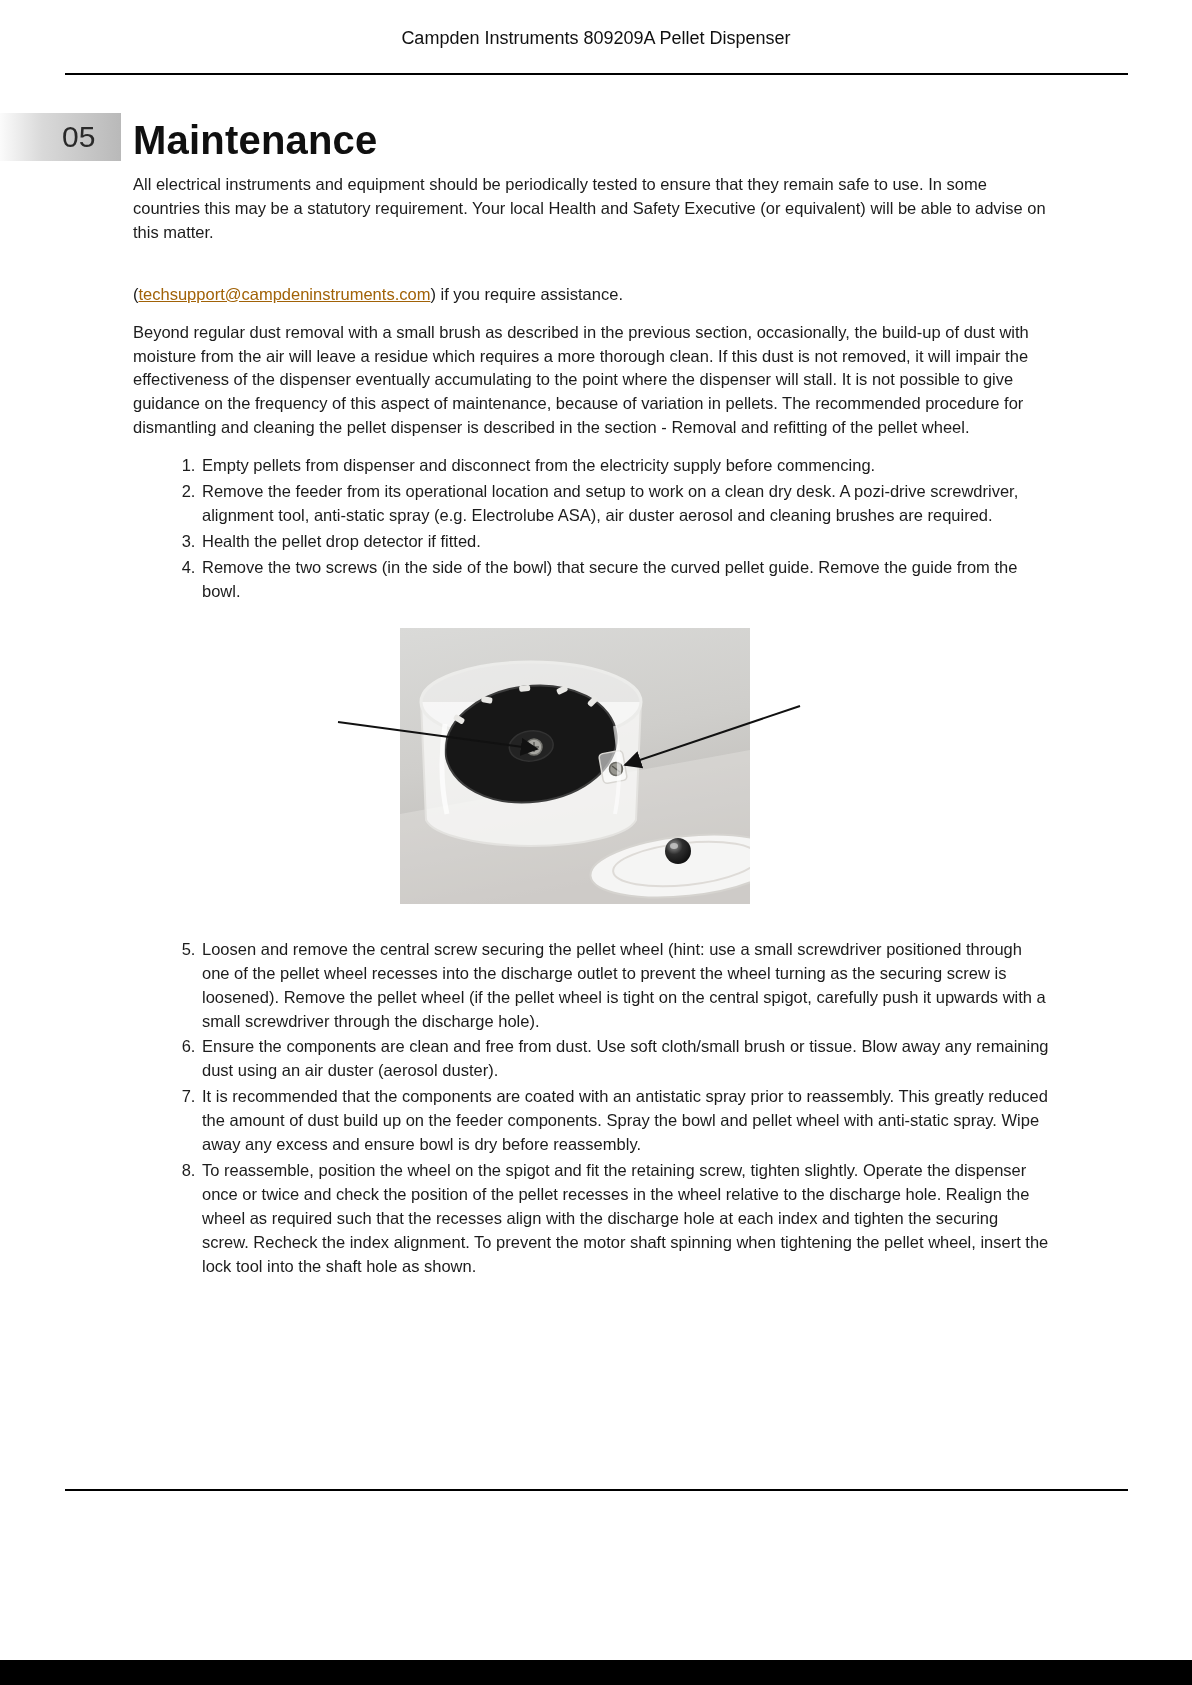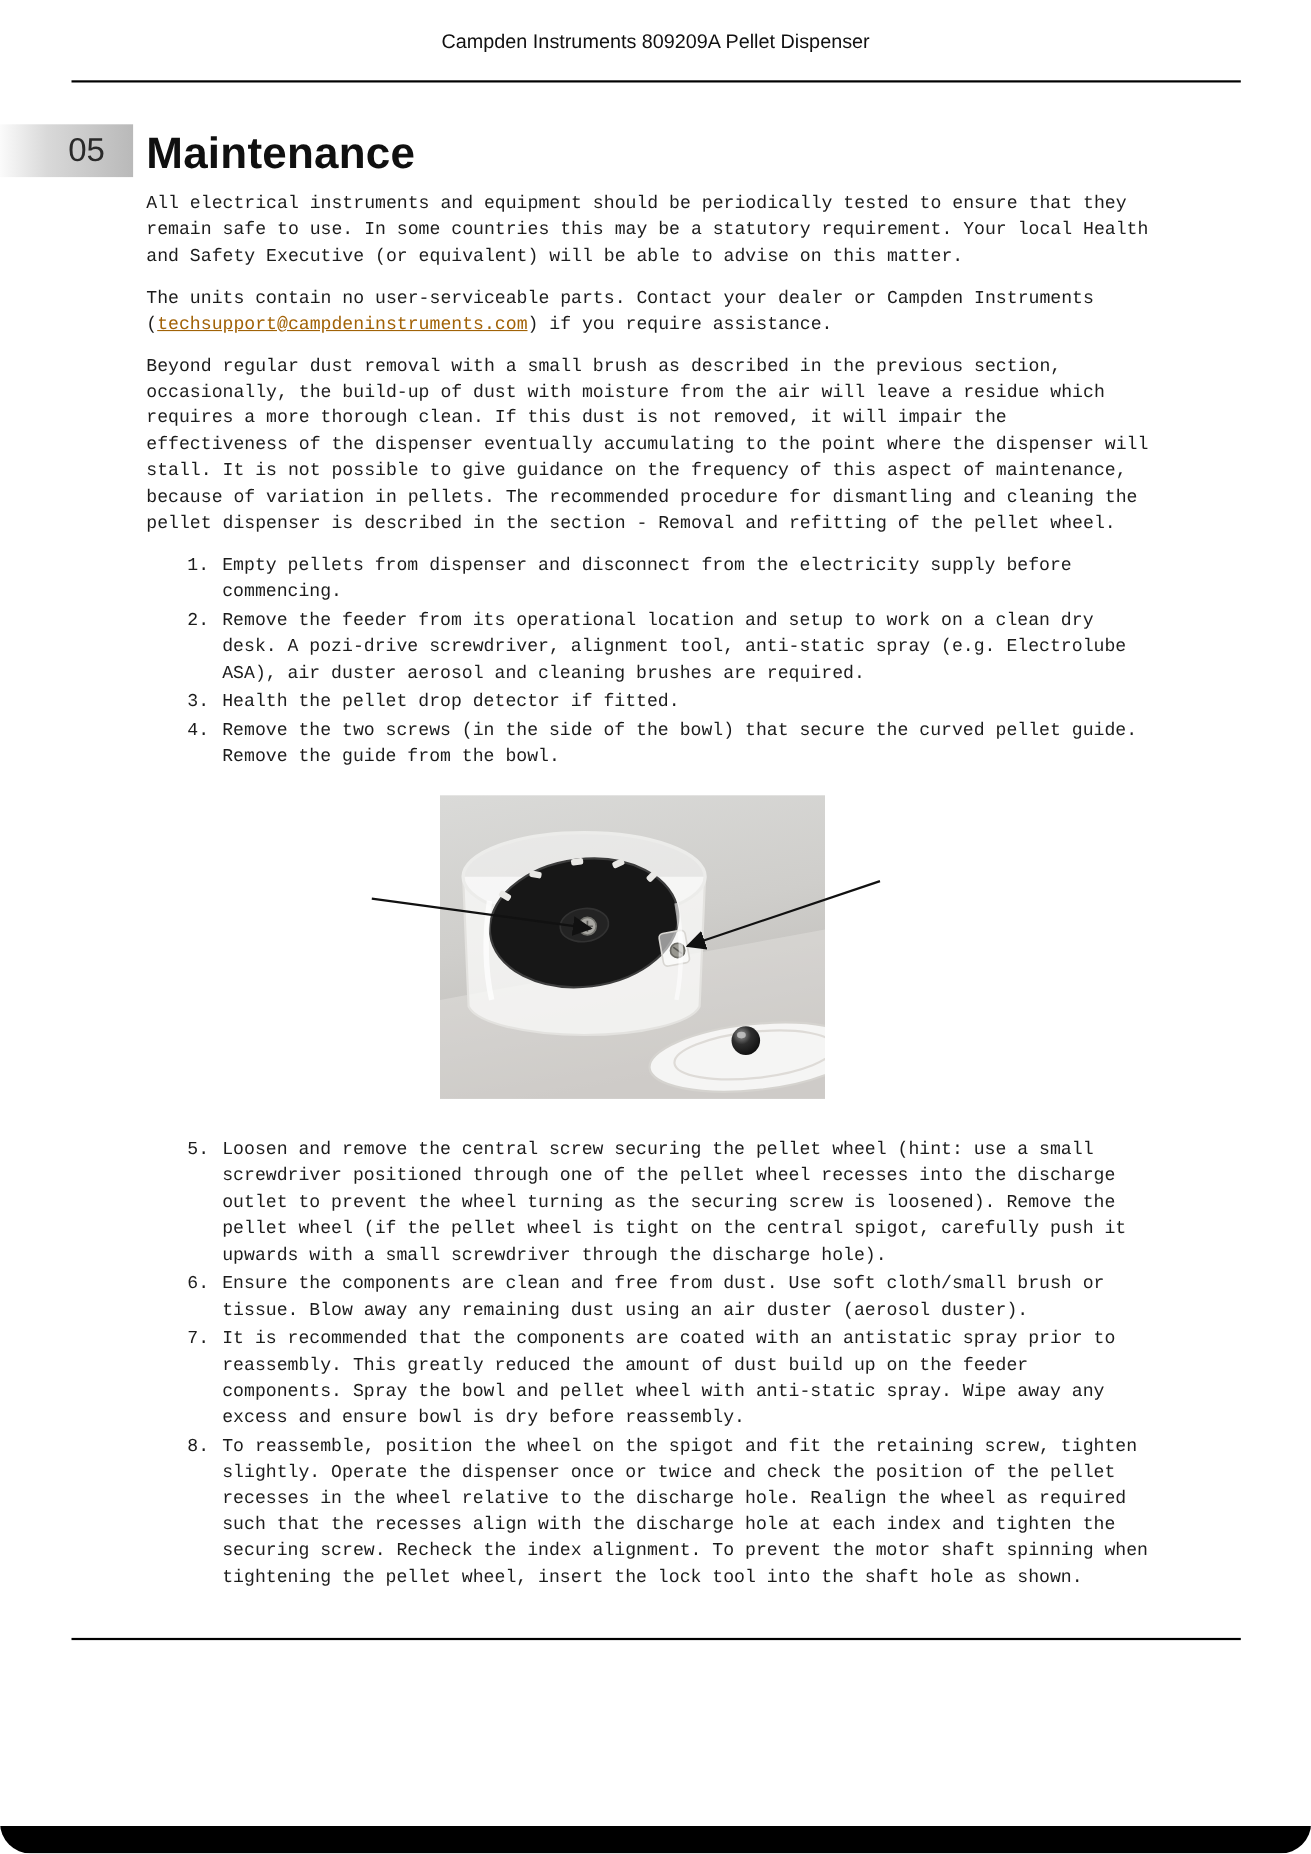--- a/index.html
+++ b/index.html
@@ -9,21 +9,20 @@
     color: #1c1c1c;
     -webkit-font-smoothing: antialiased;
   }
   .page {
     position: relative;
     width: 1192px;
     height: 1685px;
     background: #ffffff;
     overflow: hidden;
     margin: 0 auto;
-    border-radius: 28px;
   }
   .doc-header {
     position: absolute;
     top: 28px; left: 0;
     width: 100%;
     text-align: center;
     font-size: 18px;
     color: #101010;
   }
   .top-rule {
@@ -53,21 +52,20 @@
     color: #101010;
     letter-spacing: 0.2px;
   }
   .content {
     position: absolute;
     top: 173px; left: 133px;
     width: 916px;
     font-size: 16.5px;
     line-height: 1.45;
     color: #1c1c1c;
-    font-family: Liberation Mono, monospace;
   }
   .content p { margin-bottom: 14px; }
   a.email-link {
     color: #a16207;
     text-decoration: underline;
     cursor: pointer;
   }
   .subheading { margin-bottom: 9px; }
   .subheading .bold { font-weight: bold; }
   ol.steps {
@@ -106,21 +104,21 @@
 
   <div class="section-tab">
     <span class="section-number">05</span>
   </div>
   <h1 class="section-title">Maintenance</h1>
 
   <div class="content">
 
     <p>All electrical instruments and equipment should be periodically tested to ensure that they remain safe to use. In some countries this may be a statutory requirement. Your local Health and Safety Executive (or equivalent) will be able to advise on this matter.</p>
 
-    <p><span>The units contain no user-serviceable parts. Contact your dealer or Campden Instruments</span><br><span>(</span><a class="email-link">techsupport@campdeninstruments.com</a><span>)  if you require assistance.</span></p>
+    <p><br><span>(</span><a class="email-link">techsupport@campdeninstruments.com</a><span>)  if you require assistance.</span></p>
 
     <p>Beyond regular dust removal with a small brush as described in the previous section, occasionally, the build-up of dust with moisture from the air will leave a residue which requires a more thorough clean. If this dust is not removed, it will impair the effectiveness of the dispenser eventually accumulating to the point where the dispenser will stall.  It is not possible to give guidance on the frequency of this aspect of maintenance, because of variation in pellets. The recommended procedure for dismantling and cleaning the pellet dispenser is described in the section - Removal and refitting of the pellet wheel.</p>
 
 
     <ol class="steps" start="1">
       <li>Empty pellets from dispenser and disconnect from the electricity supply before commencing.</li>
       <li>Remove the feeder from its operational location and setup to work on a clean dry desk.  A pozi-drive screwdriver, alignment tool, anti-static spray (e.g. Electrolube ASA), air duster aerosol and cleaning brushes are required.</li>
       <li>Health the pellet drop detector if fitted.</li>
       <li>Remove the two screws (in the side of the bowl) that secure the curved pellet guide. Remove the guide from the bowl.</li>
     </ol>

